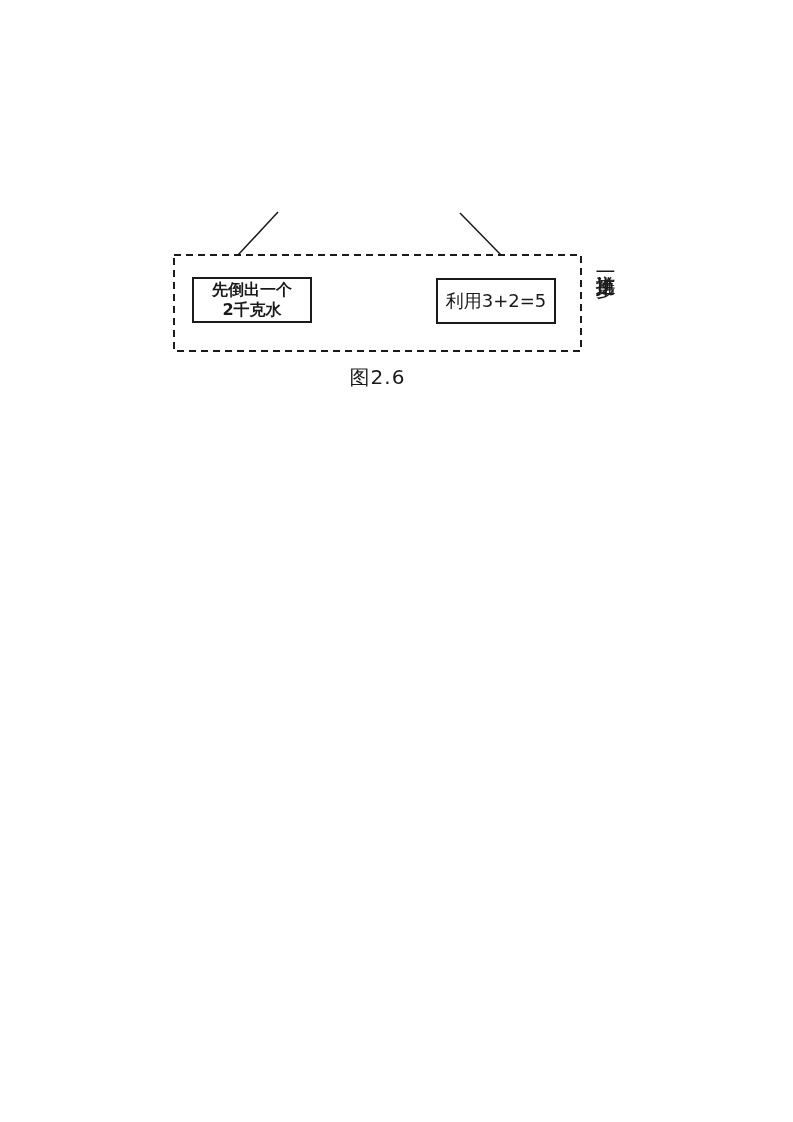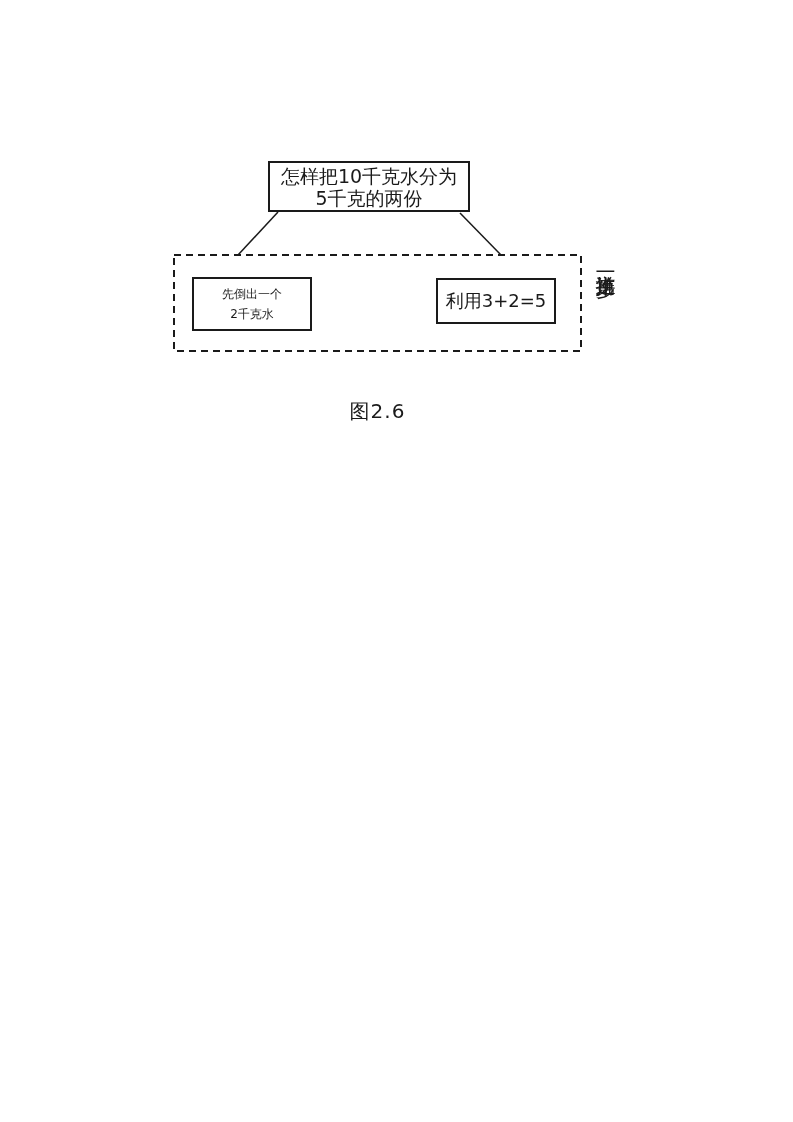--- a/index.html
+++ b/index.html
@@ -54,23 +54,24 @@
     top: 161px;
     width: 202px;
     height: 51px;
     font-size: 19px;
     line-height: 22px;
   }
   .left-box {
     left: 192px;
     top: 277px;
     width: 120px;
-    height: 54px;
-    font-size: 12px;
+    height: 46px;
+    font-size: 16px;
     line-height: 20px;
+    font-weight: bold;
   }
   .right-box {
     left: 436px;
     top: 278px;
     width: 120px;
     height: 46px;
     font-size: 18px;
   }
   .side-label {
     position: absolute;
@@ -80,42 +81,38 @@
     writing-mode: vertical-rl;
     text-orientation: upright;
     font-size: 20px;
     letter-spacing: 1px;
     line-height: 26px;
     white-space: nowrap;
   }
   .caption {
     position: absolute;
     left: 173px;
-    top: 398px;
+    top: 364px;
     width: 409px;
     text-align: center;
     font-size: 20px;
     letter-spacing: 1px;
   }
 </style>
 </head>
 <body>
 
 <div class="page">
 
   <svg class="connectors" width="793" height="430" viewBox="0 0 793 430">
     <line x1="278" y1="212" x2="238" y2="255"></line>
     <line x1="460" y1="213" x2="501" y2="255"></line>
     <rect x="174" y="255" width="407" height="96"></rect>
   </svg>
 
-  <div class="box top-box">
-    <div>怎样把10千克水分为</div>
-    <div>5千克的两份</div>
-  </div>
 
   <div class="box left-box">
     <div>先倒出一个</div>
     <div>2千克水</div>
   </div>
 
   <div class="box right-box">
     <div>利用3+2=5</div>
   </div>
 

